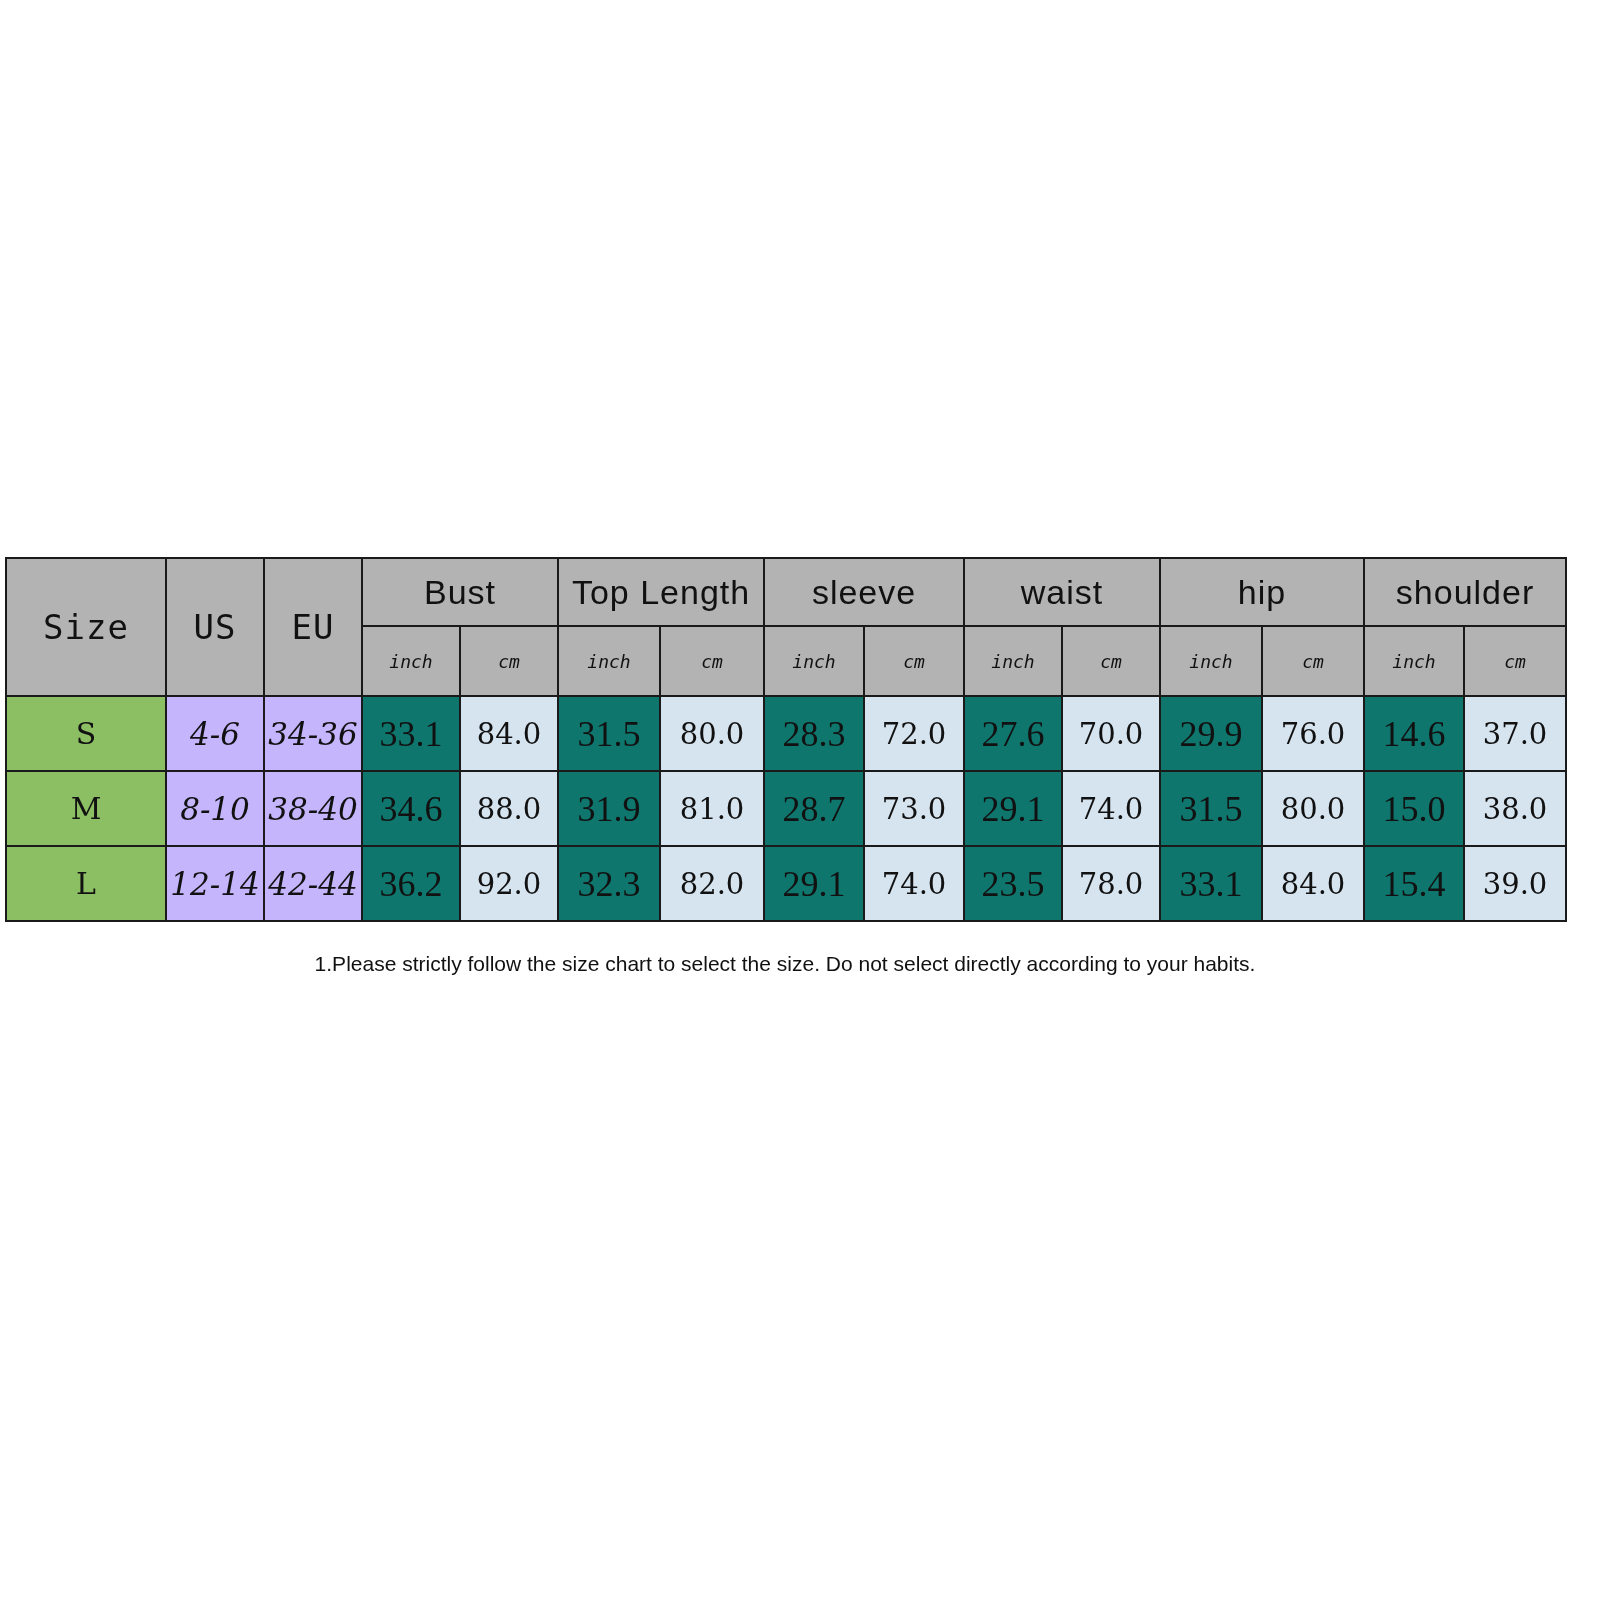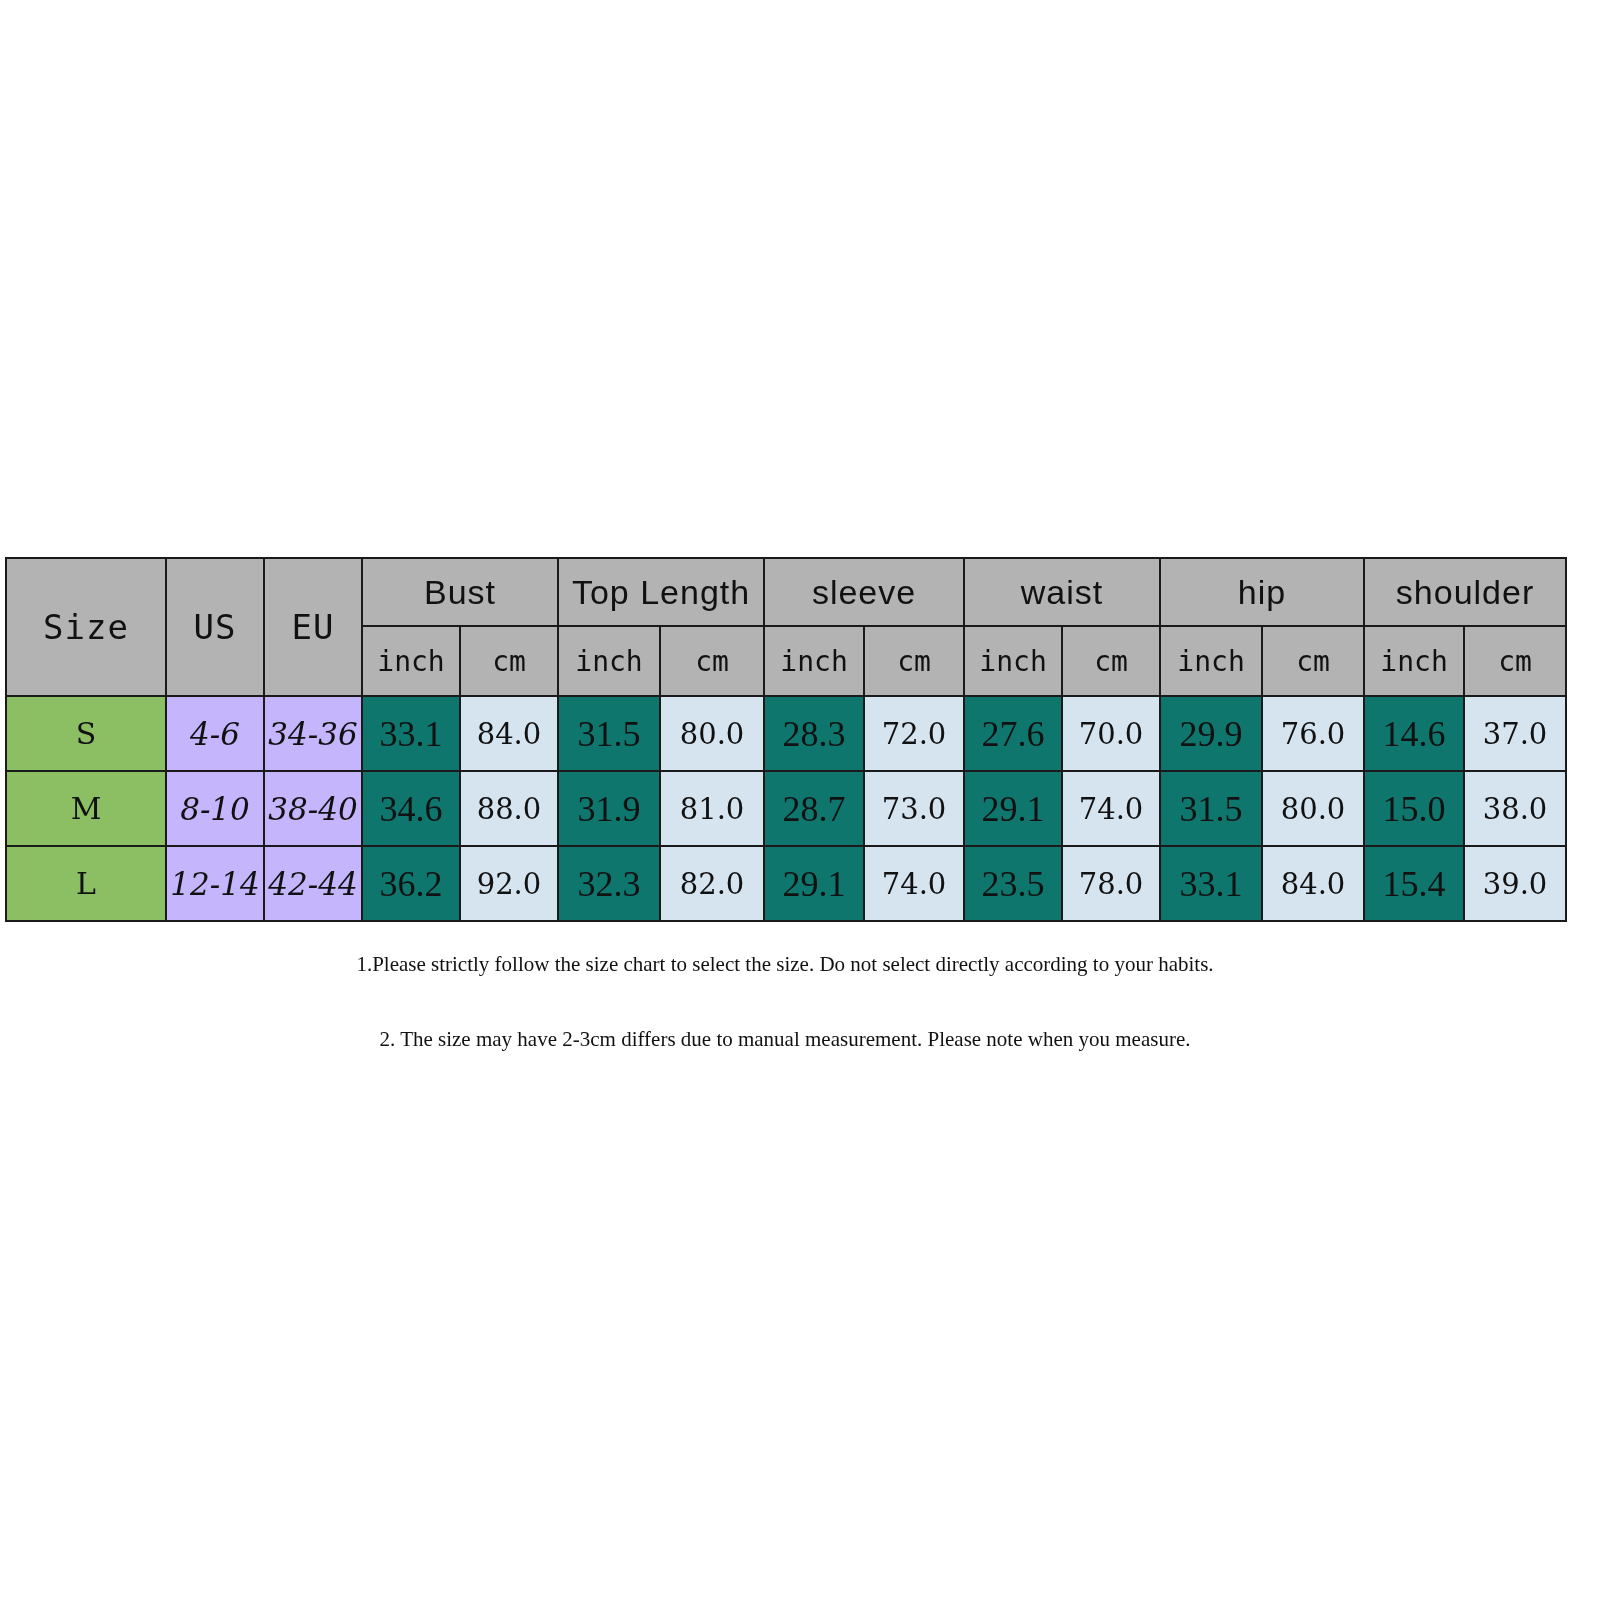--- a/index.html
+++ b/index.html
@@ -51,21 +51,22 @@
     height: 56px;
   }
   .hdr-span {
     font-family: Liberation Sans, sans-serif;
     font-size: 34px;
     letter-spacing: 1px;
     height: 66px;
   }
   .hdr-unit {
     font-family: "DejaVu Sans Mono", "Liberation Mono", monospace;
-    font-size: 28px;
+    font-size: 18px;
+    font-style: italic;
     height: 68px;
   }
 
   
   tbody tr {
     height: 75px;
   }
   .c-size {
     background: #8cbf63;
     font-family: "DejaVu Serif", "Liberation Serif", serif;
@@ -92,21 +93,21 @@
   }
 
   
   .notes {
     position: absolute;
     left: 5px;
     top: 930px;
     width: 1560px;
   }
   .note-line {
-    font-family: Liberation Serif, serif;
+    font-family: Liberation Sans, sans-serif;
     font-size: 21px;
     color: #111111;
     text-align: center;
     white-space: nowrap;
   }
   .note-1 { margin-top: 22px; }
   .note-2 { margin-top: 50px; }
 </style>
 </head>
 <body>
@@ -208,14 +209,13 @@
         <td class="c-cm">84.0</td>
         <td class="c-inch">15.4</td>
         <td class="c-cm">39.0</td>
       </tr>
     </tbody>
   </table>
 </div>
 
 <div class="notes">
   <div class="note-line note-1">1.Please strictly follow the size chart to select the size. Do not select directly according to your habits.</div>
-  <div class="note-line note-2">2. The size may have 2-3cm differs due to manual measurement. Please note when you measure.</div>
 </div>
 
 </body></html>

